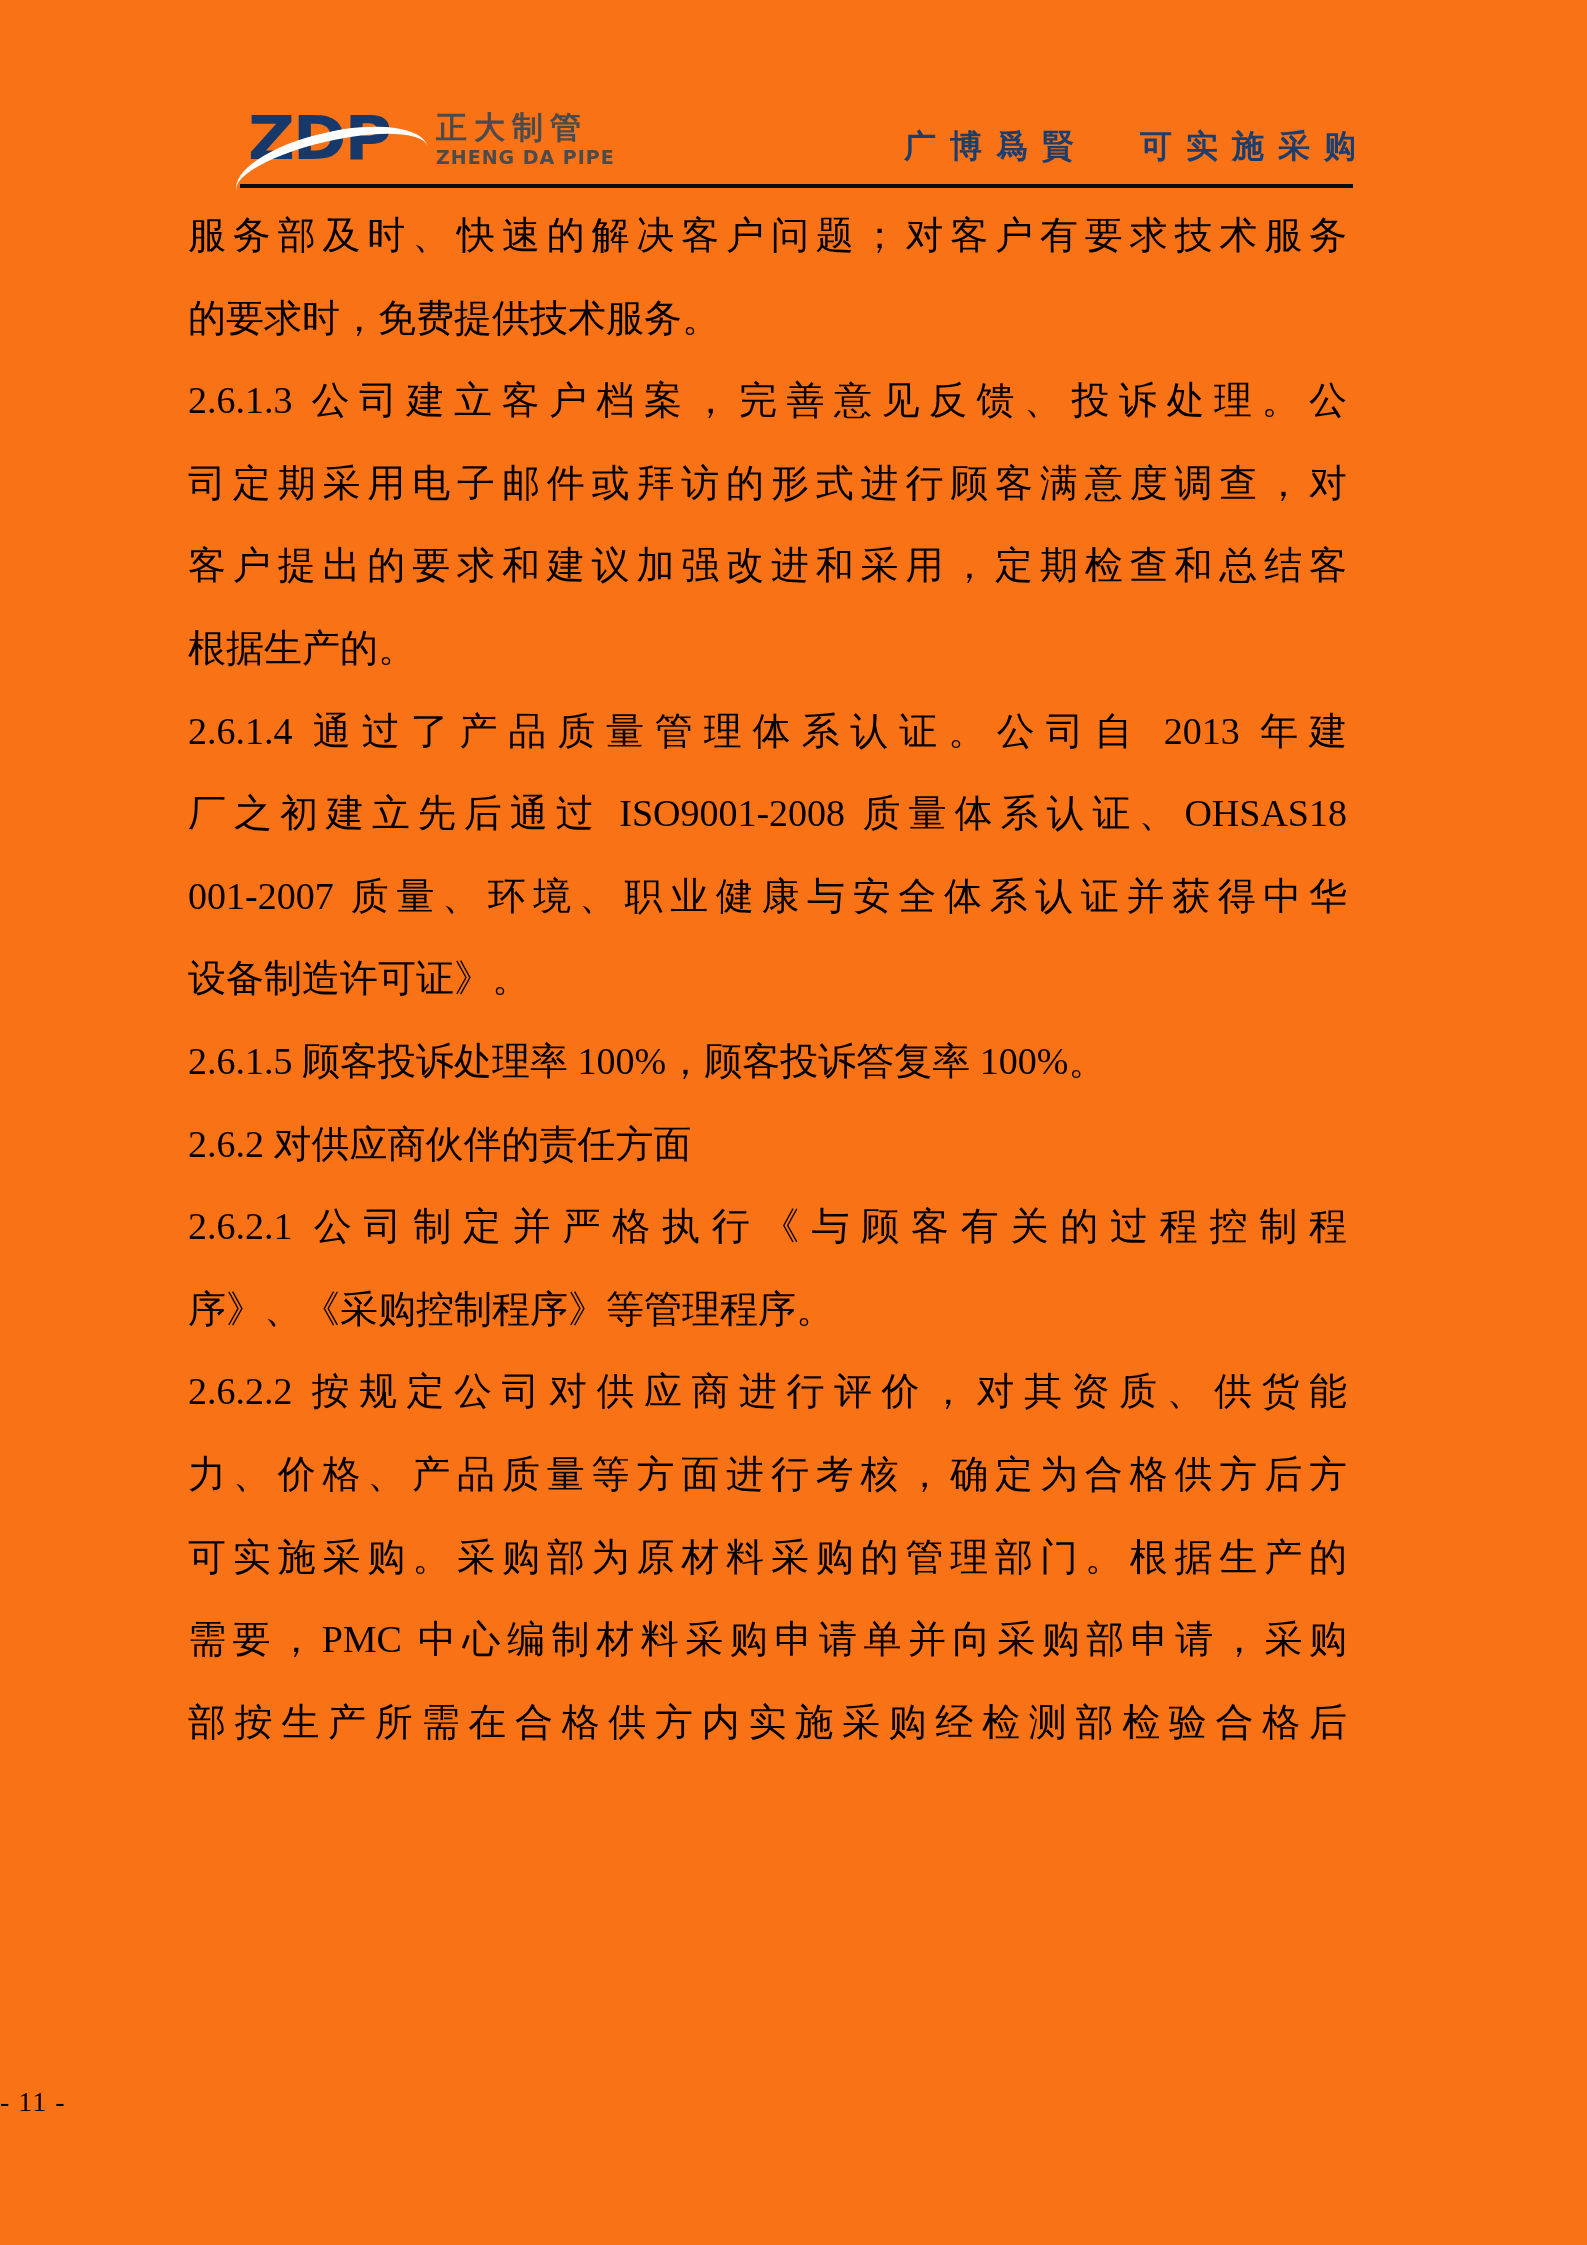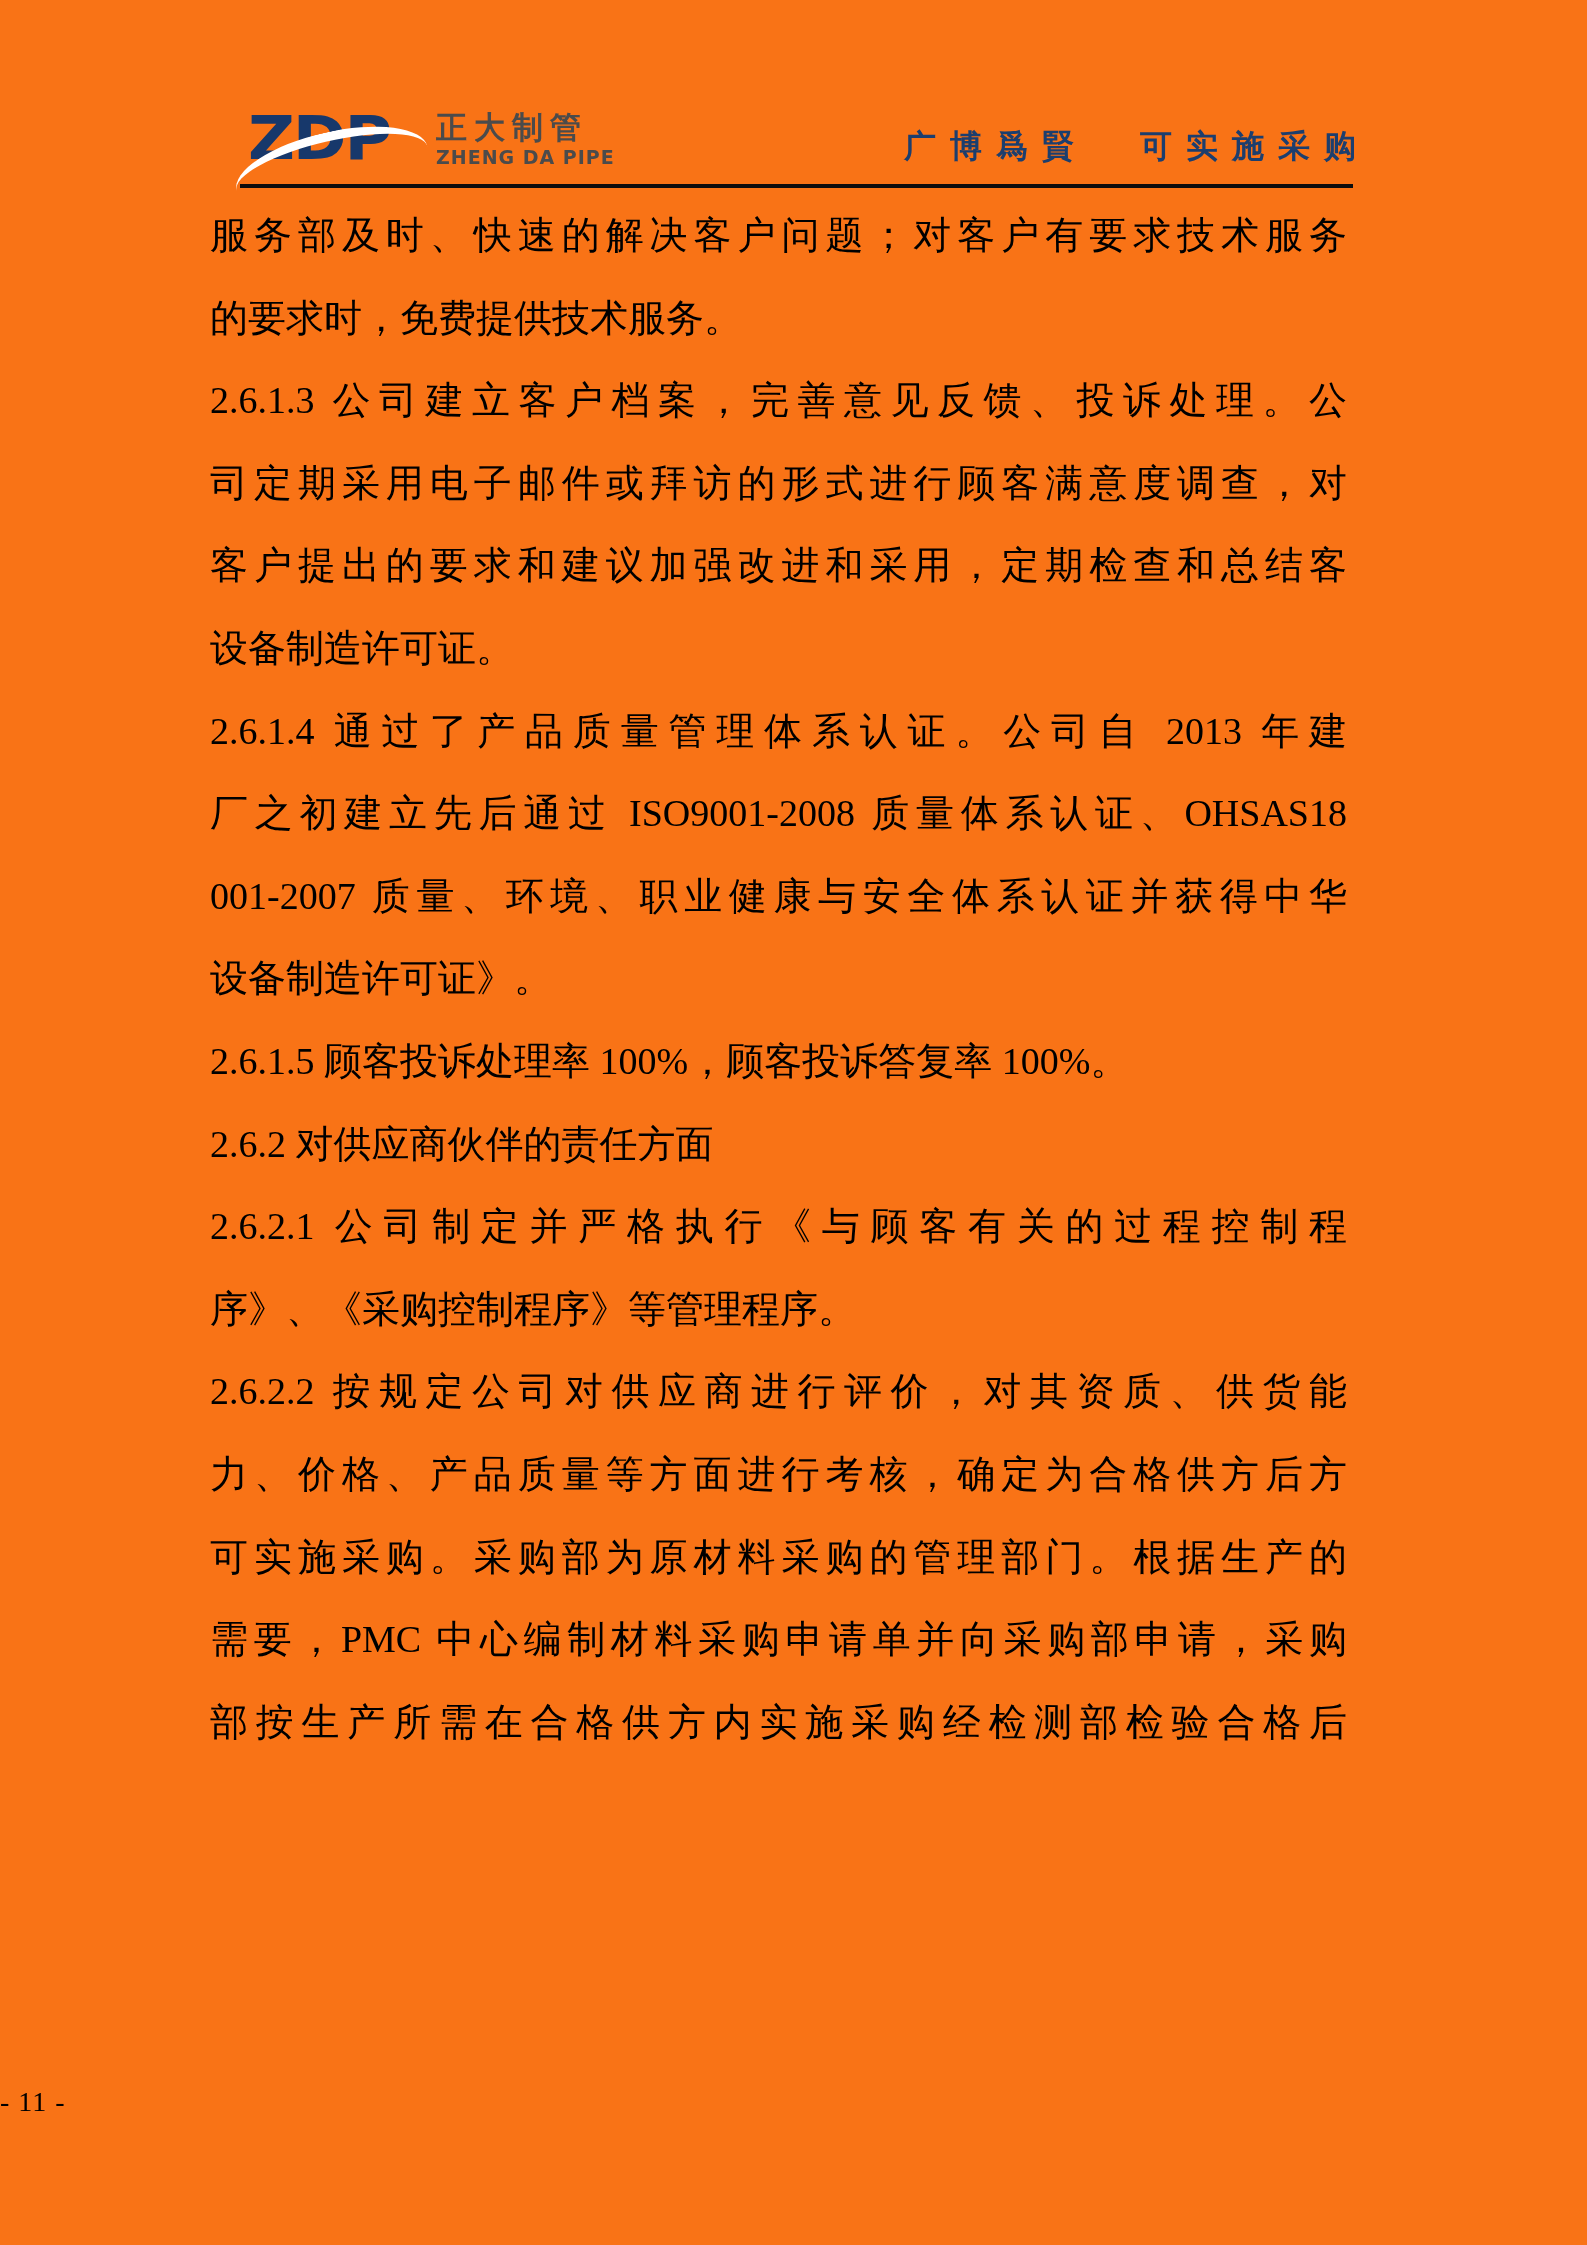--- a/index.html
+++ b/index.html
@@ -51,21 +51,20 @@
   }
   
   #body-lines{
     position:absolute;left:188px;top:194px;width:1159px;
   }
   .line{
     height:82.6px;line-height:82.6px;
     font-size:38px;
     text-align:left;
     white-space:normal;
-    margin-left:22px;
   }
   .line.j{
     text-align:justify;
     text-align-last:justify;
     -moz-text-align-last:justify;
   }
   
   #page-number{
     position:absolute;left:0;top:2086px;width:100%;
     text-align:left;font-size:28px;line-height:32px;
@@ -90,21 +89,21 @@
   </div>
 
   <div id="header-rule"></div>
 
   <div id="body-lines">
       <div class="line j">服务部及时、快速的解决客户问题；对客户有要求技术服务</div>
       <div class="line">的要求时，免费提供技术服务。</div>
       <div class="line j">2.6.1.3 公司建立客户档案，完善意见反馈、投诉处理。公</div>
       <div class="line j">司定期采用电子邮件或拜访的形式进行顾客满意度调查，对</div>
       <div class="line j">客户提出的要求和建议加强改进和采用，定期检查和总结客</div>
-      <div class="line">设备制造许可证。</div>
+      <div class="line">根据生产的。</div>
       <div class="line j">2.6.1.4 通过了产品质量管理体系认证。公司自 2013 年建</div>
       <div class="line j">厂之初建立先后通过 ISO9001-2008 质量体系认证、OHSAS18</div>
       <div class="line j">001-2007 质量、环境、职业健康与安全体系认证并获得中华</div>
       <div class="line">设备制造许可证》。</div>
       <div class="line">2.6.1.5 顾客投诉处理率 100%，顾客投诉答复率 100%。</div>
       <div class="line">2.6.2 对供应商伙伴的责任方面</div>
       <div class="line j">2.6.2.1 公司制定并严格执行《与顾客有关的过程控制程</div>
       <div class="line">序》、《采购控制程序》等管理程序。</div>
       <div class="line j">2.6.2.2 按规定公司对供应商进行评价，对其资质、供货能</div>
       <div class="line j">力、价格、产品质量等方面进行考核，确定为合格供方后方</div>

